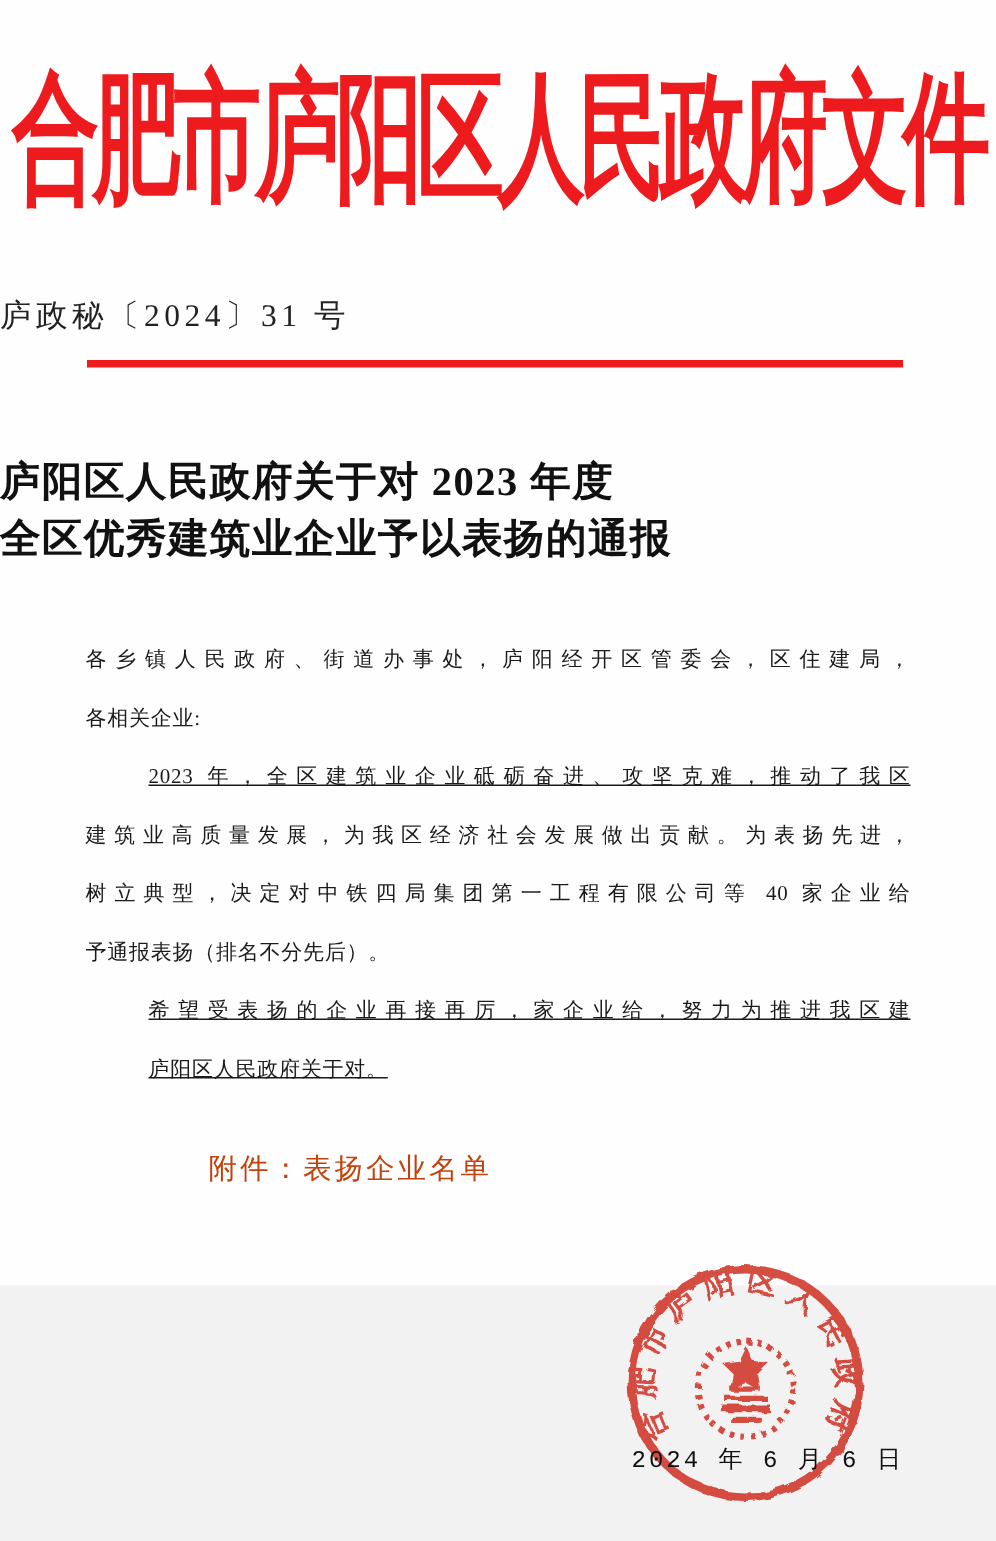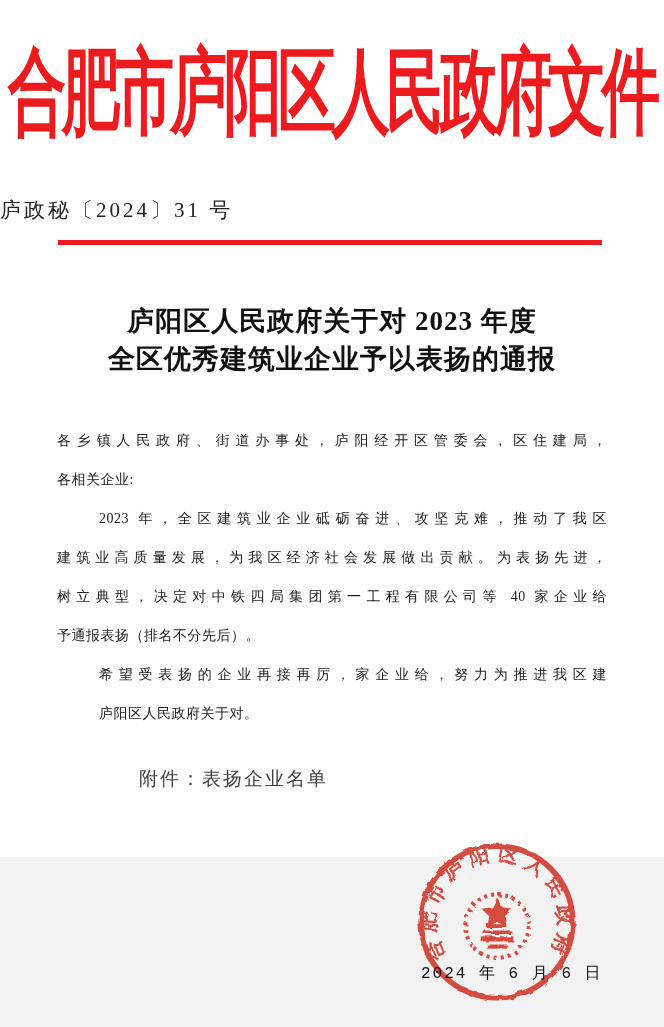--- a/index.html
+++ b/index.html
@@ -38,21 +38,20 @@
     letter-spacing:3px;
     color:#222;
   }
   .red-line{
     position:absolute;top:240px;left:58px;
     width:544px;height:5px;
     background:#ee1b1e;
   }
   .doc-title{
     position:absolute;top:302px;left:0;right:0;
-    text-align:center;
     font-size:27px;
     font-weight:bold;
     line-height:38px;
     letter-spacing:1px;
     color:#111;
     font-family:Liberation Serif, serif;
   }
   .body-text{
     position:absolute;top:421px;left:57px;
     width:550px;
@@ -65,26 +64,27 @@
     text-align:justify;
     text-align-last:justify;
     text-justify:inter-character;
     letter-spacing:0.5px;
   }
   .bline.nj{
     text-align-last:left;
   }
   .bline.ind{
     padding-left:42px;
+    text-decoration:underline;
   }
   .attachment{
     position:absolute;top:766px;left:139px;
     font-size:19px;
     letter-spacing:2px;
-    color:#404040;
+    color:#c2410c;
     font-family:Liberation Serif, serif;
   }
   .seal{
     position:absolute;left:413px;top:838px;
     pointer-events:none;
   }
   .issue-date{
     position:absolute;top:963px;left:421px;
     font-size:16px;
     letter-spacing:2px;

